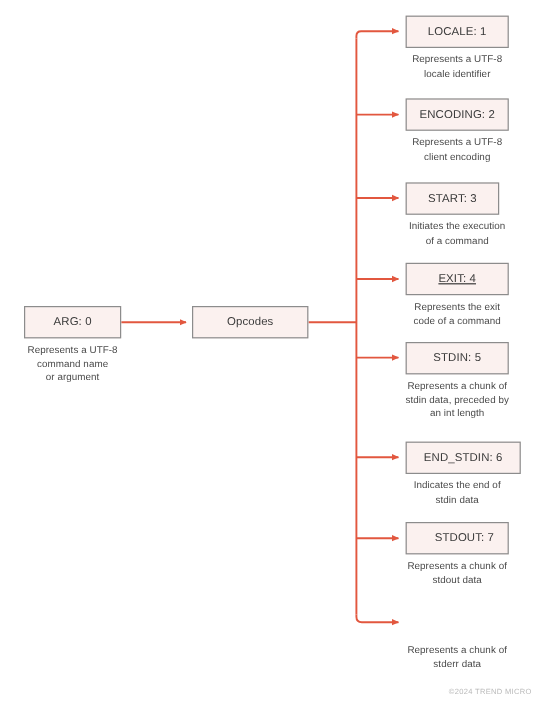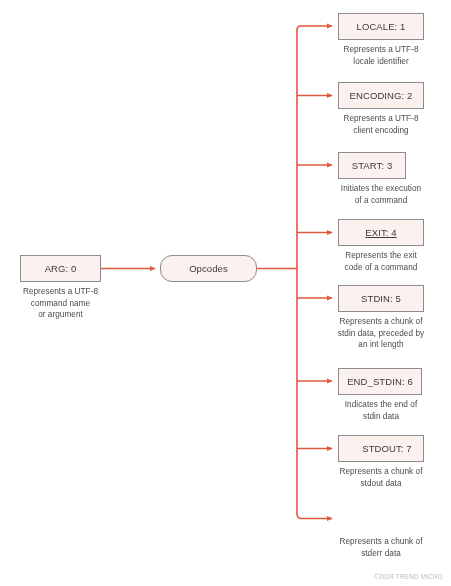--- a/index.html
+++ b/index.html
@@ -107,41 +107,41 @@
 
   <div class="node" style="left:20px; top:255px; width:81px; height:27px;text-align:right;">
     <span class="node-label">ARG: 0</span>
   </div>
   <div class="caption" style="left:6px; top:286px; width:109px;">
     <span class="caption-line">Represents a UTF-8</span>
     <span class="caption-line">command name</span>
     <span class="caption-line">or argument</span>
   </div>
 
-  <div class="node" style="left:160px; top:255px; width:97px; height:27px;border-radius:12px;">
+  <div class="node" style="left:160px; top:255px; width:97px; height:27px;">
     <span class="node-label">Opcodes</span>
   </div>
 
   <div class="node" style="left:338px; top:13px; width:86px; height:27px;">
     <span class="node-label">LOCALE: 1</span>
   </div>
   <div class="caption" style="left:329px; top:44px; width:104px;">
     <span class="caption-line">Represents a UTF-8</span>
     <span class="caption-line">locale identifier</span>
   </div>
 
   <div class="node" style="left:338px; top:82px; width:86px; height:27px;">
     <span class="node-label">ENCODING: 2</span>
   </div>
   <div class="caption" style="left:329px; top:113px; width:104px;">
     <span class="caption-line">Represents a UTF-8</span>
     <span class="caption-line">client encoding</span>
   </div>
 
-  <div class="node" style="left:338px; top:152px; width:68px; height:27px;">
+  <div class="node" style="left:338px; top:152px; width:78px; height:27px;">
     <span class="node-label">START: 3</span>
   </div>
   <div class="caption" style="left:324px; top:183px; width:114px;">
     <span class="caption-line">Initiates the execution</span>
     <span class="caption-line">of a command</span>
   </div>
 
   <div class="node" style="left:338px; top:219px; width:86px; height:27px;text-decoration:underline;">
     <span class="node-label">EXIT: 4</span>
   </div>
@@ -152,21 +152,21 @@
 
   <div class="node" style="left:338px; top:285px; width:86px; height:27px;">
     <span class="node-label">STDIN: 5</span>
   </div>
   <div class="caption" style="left:322px; top:316px; width:118px;">
     <span class="caption-line">Represents a chunk of</span>
     <span class="caption-line">stdin data, preceded by</span>
     <span class="caption-line">an int length</span>
   </div>
 
-  <div class="node" style="left:338px; top:368px; width:84px; height:27px;">
+  <div class="node" style="left:338px; top:368px; width:96px; height:27px;">
     <span class="node-label">END_STDIN: 6</span>
   </div>
   <div class="caption" style="left:331px; top:399px; width:100px;">
     <span class="caption-line">Indicates the end of</span>
     <span class="caption-line">stdin data</span>
   </div>
 
   <div class="node" style="left:338px; top:435px; width:86px; height:27px;padding-left:12px;">
     <span class="node-label">STDOUT: 7</span>
   </div>

